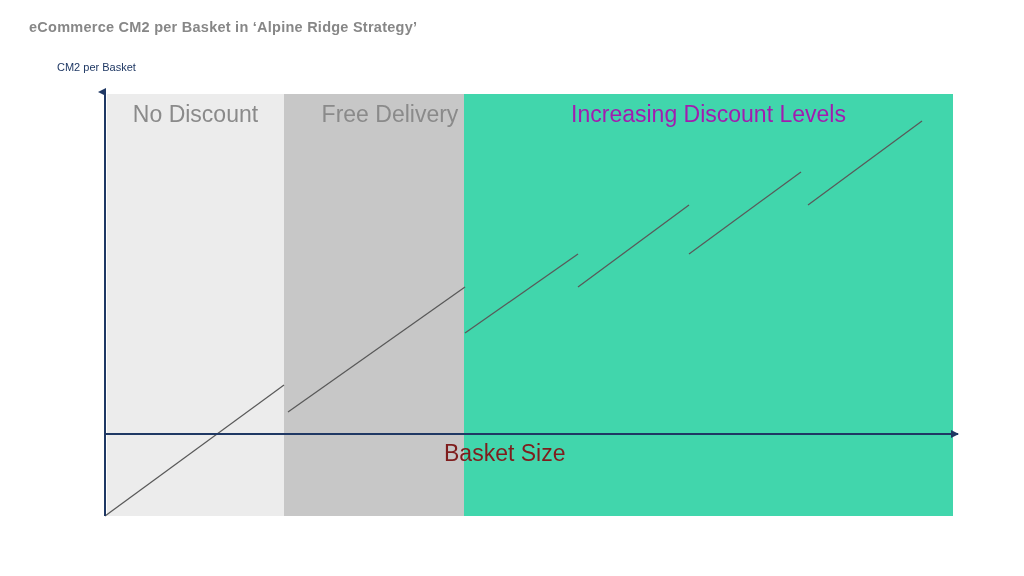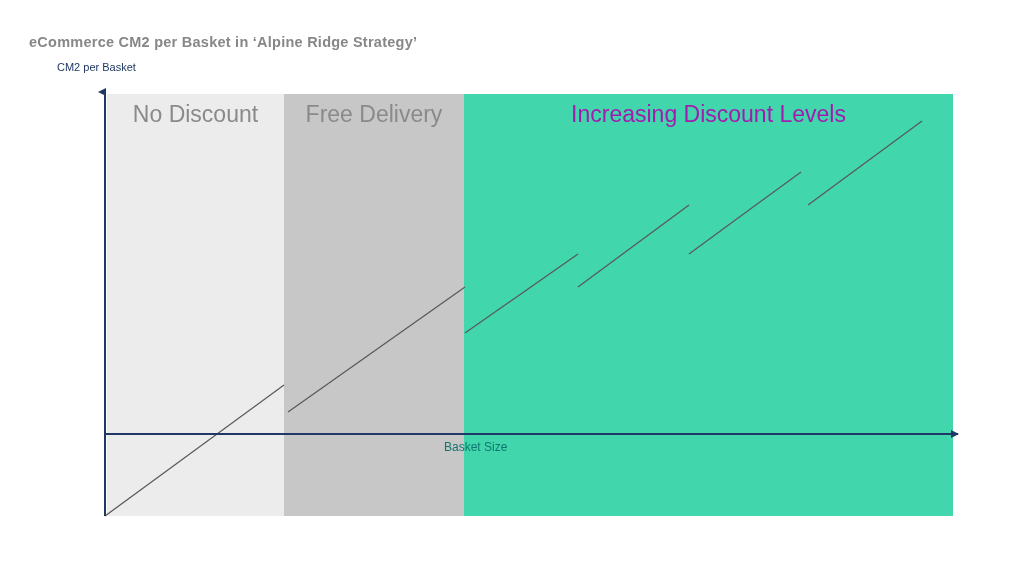--- a/index.html
+++ b/index.html
@@ -20,21 +20,21 @@
     position: relative;
     width: 1024px;
     height: 576px;
     background: #ffffff;
   }
 
   
   .slide-title {
     position: absolute;
     left: 29px;
-    top: 34px;
+    top: 19px;
     font-size: 14.5px;
     font-weight: bold;
     color: #878787;
     letter-spacing: 0.25px;
     white-space: nowrap;
     text-align: center;
   }
 
   
   .y-axis-title {
@@ -43,22 +43,22 @@
     top: 61px;
     font-size: 11px;
     color: #1f3864;
     white-space: nowrap;
   }
 
   .x-axis-title {
     position: absolute;
     left: 444px;
     top: 440px;
-    font-size: 12px;
-    color: #0f766e;
+    font-size: 23px;
+    color: #7f1d1d;
     white-space: nowrap;
   }
 
   
   .plot-area {
     position: absolute;
     left: 0;
     top: 0;
     width: 1024px;
     height: 576px;
@@ -104,21 +104,21 @@
 
   <div class="slide-title">eCommerce CM2 per Basket in ‘Alpine Ridge Strategy’</div>
 
   <div class="plot-area">
 
     <div class="band band-no-discount" style="left: 107px; width: 177px; background: rgb(236, 236, 236);"></div>
     <div class="band band-free-delivery" style="left: 284px; width: 180px; background: rgb(199, 199, 199);"></div>
     <div class="band band-discount" style="left: 464px; width: 489px; background: rgb(65, 214, 172);"></div>
 
     <div class="band-label lbl-no-discount" style="left: 107px; width: 177px; color: rgb(138, 138, 138);">No Discount</div>
-    <div class="band-label lbl-free-delivery" style="left: 284px; width: 180px; color: rgb(138, 138, 138);">Free Delivery</div>
+    <div class="band-label lbl-free-delivery" style="left: 284px; width: 180px; color: rgb(138, 138, 138); padding-left: 16px;">Free Delivery</div>
     <div class="band-label lbl-discount" style="left: 464px; width: 489px; color: #a21caf;">Increasing Discount Levels</div>
   </div>
 
   <div class="y-axis-title">CM2 per Basket</div>
 
   <div class="x-axis-title">Basket Size</div>
 
   <svg class="chart-svg" viewBox="0 0 1024 576">
     <defs>
       <marker id="arrow-up" markerWidth="8" markerHeight="8" refX="4" refY="7" orient="auto" markerUnits="userSpaceOnUse">

